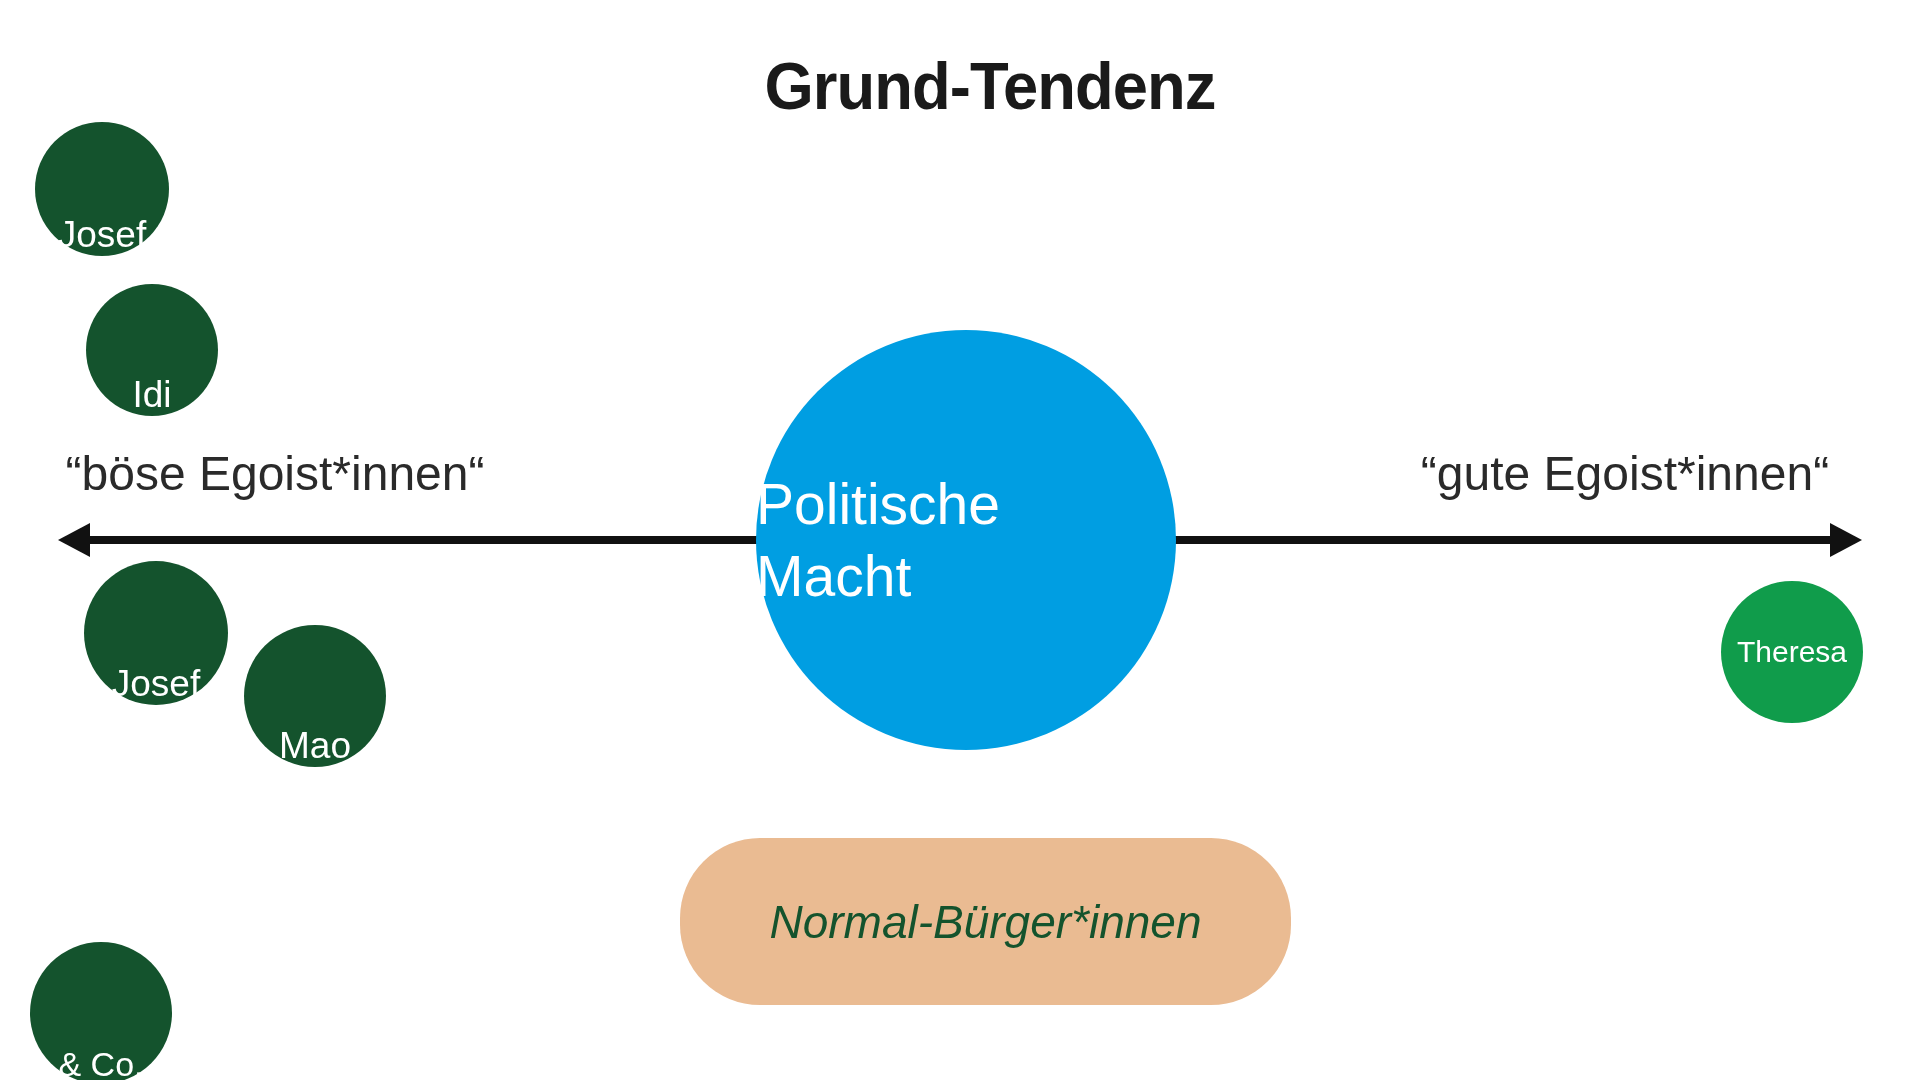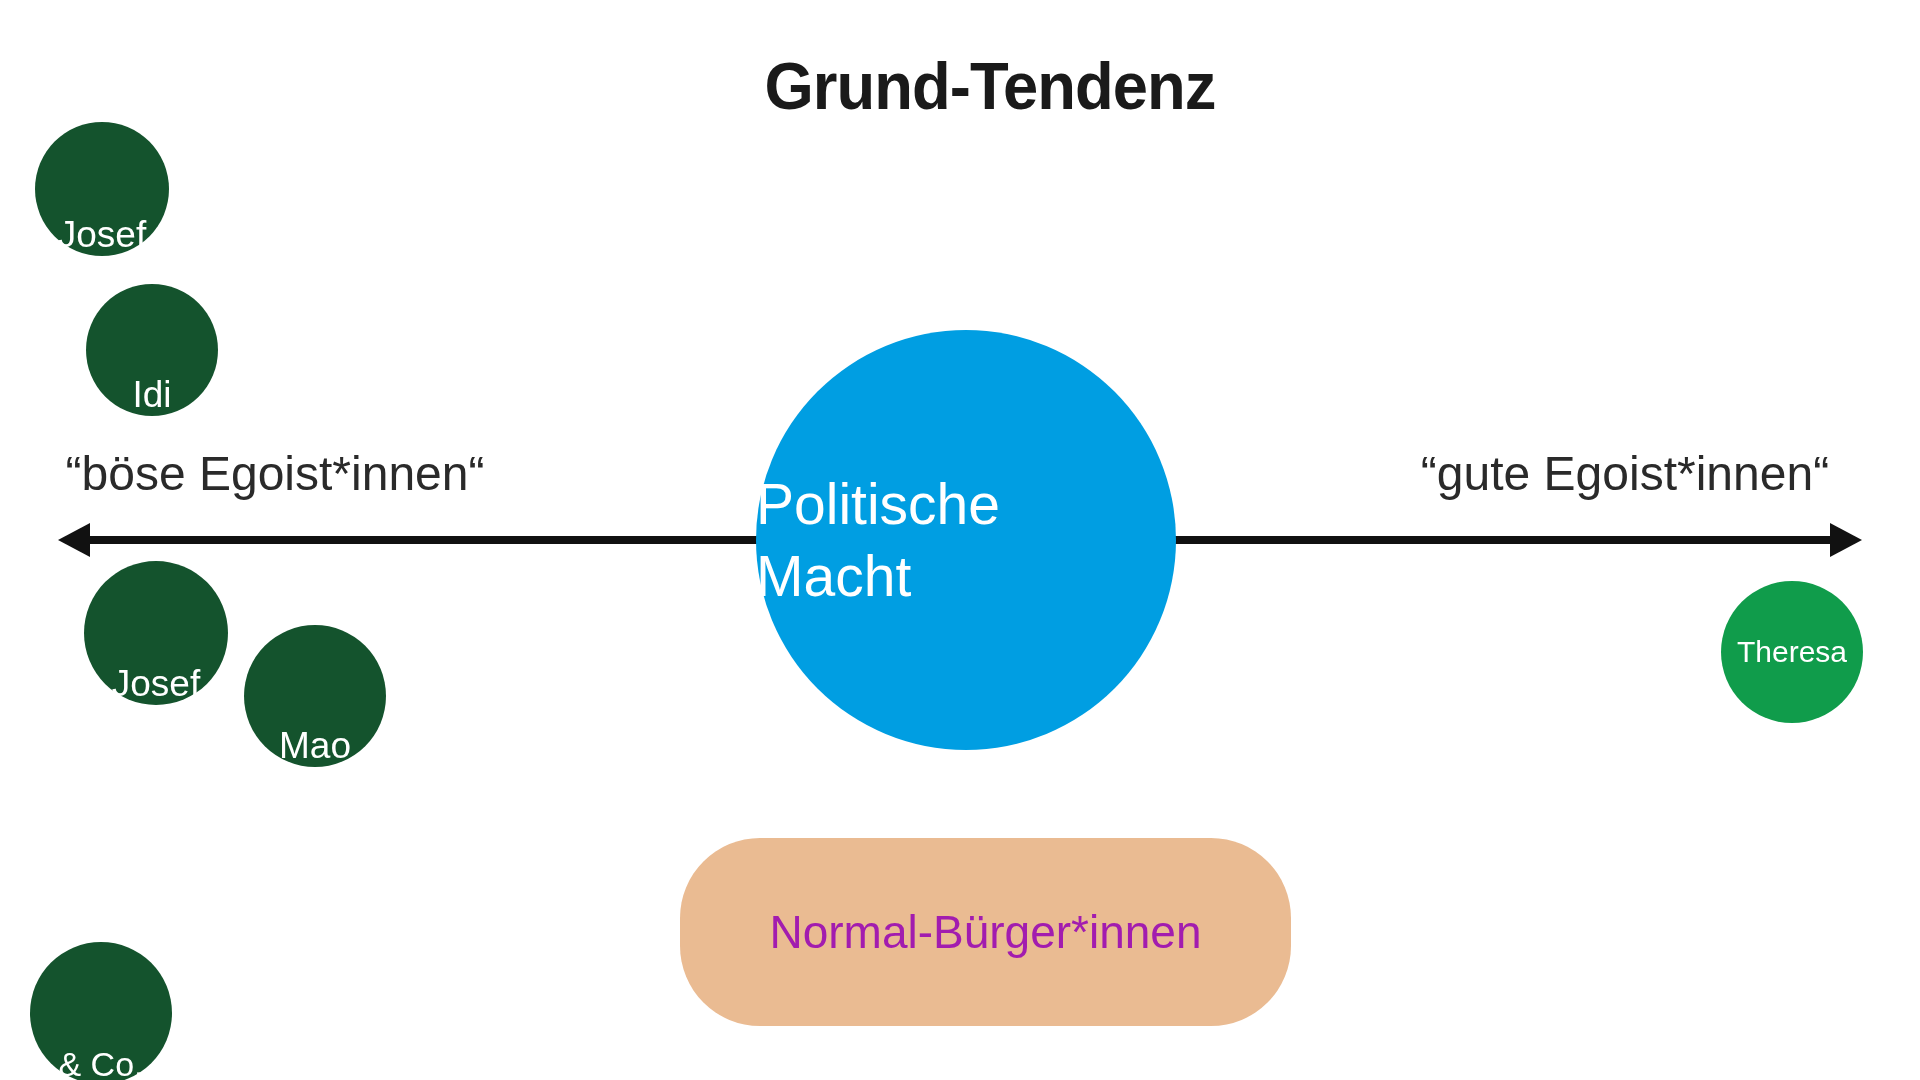--- a/index.html
+++ b/index.html
@@ -92,30 +92,31 @@
     color: #ffffff;
     font-size: 57px;
     line-height: 1.27;
     text-align: center;
     z-index: 2;
   }
 
   .citizens-box {
     position: absolute;
     left: 680px; top: 838px;
-    width: 611px; height: 188px;
+    width: 611px; height: 167px;
     border-radius: 80px;
     background: #eabb92;
     display: flex;
     align-items: center;
     justify-content: center;
-    color: #a21caf;
+    color: #14532d;
     font-size: 46px;
     z-index: 2;
     white-space: nowrap;
+    font-style: italic;
   }
 </style>
 </head>
 <body>
 
 <div class="canvas">
 
   <div class="title">Grund-Tendenz</div>
 
   <div class="axis-line"></div>

